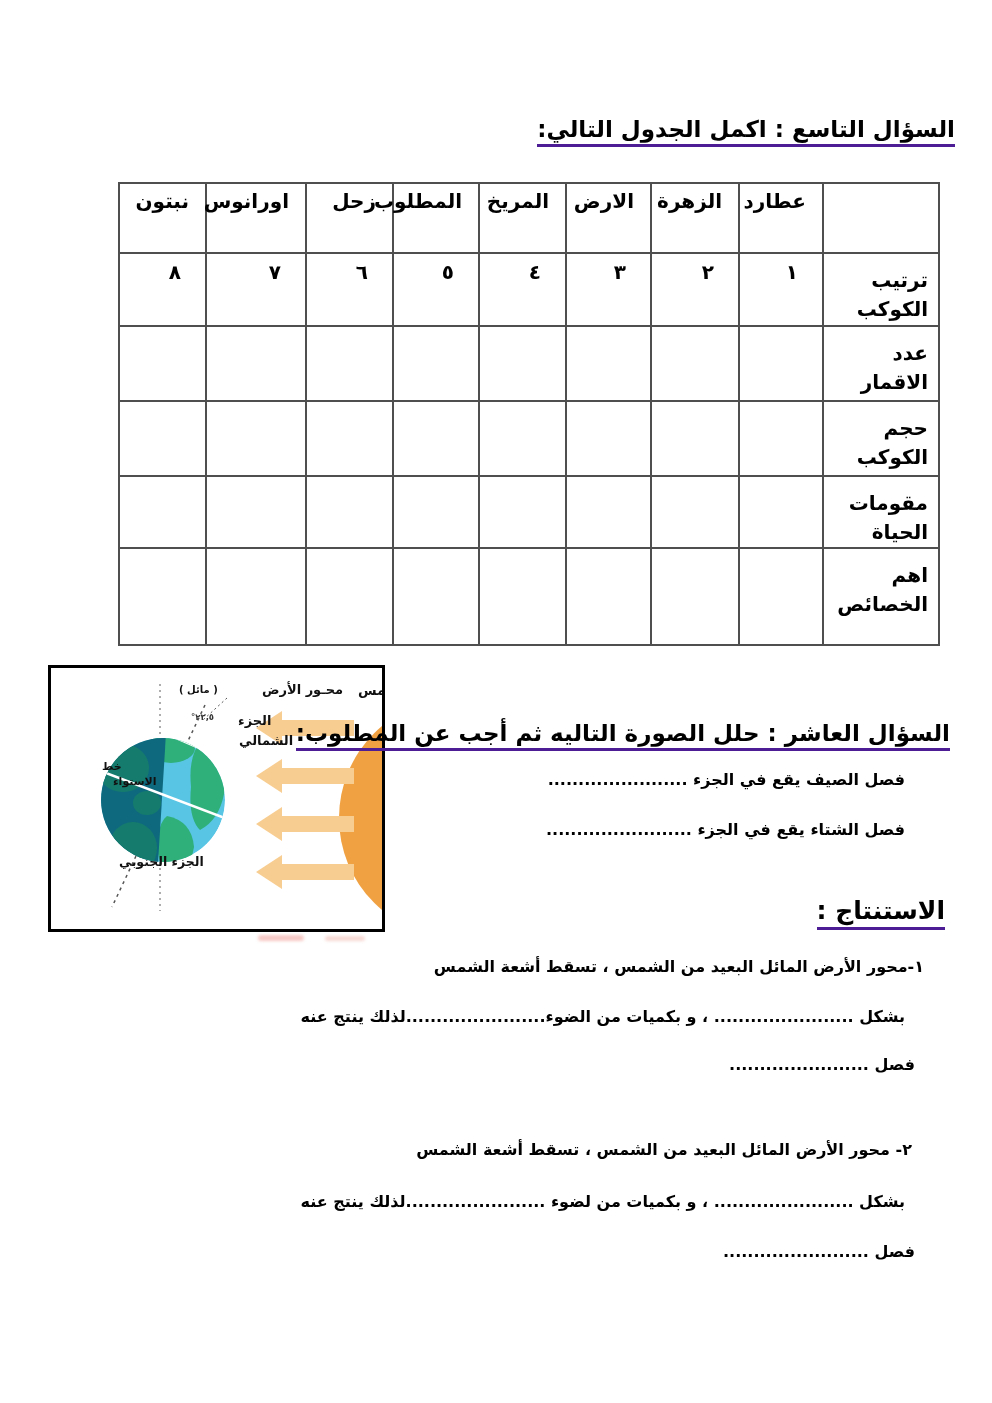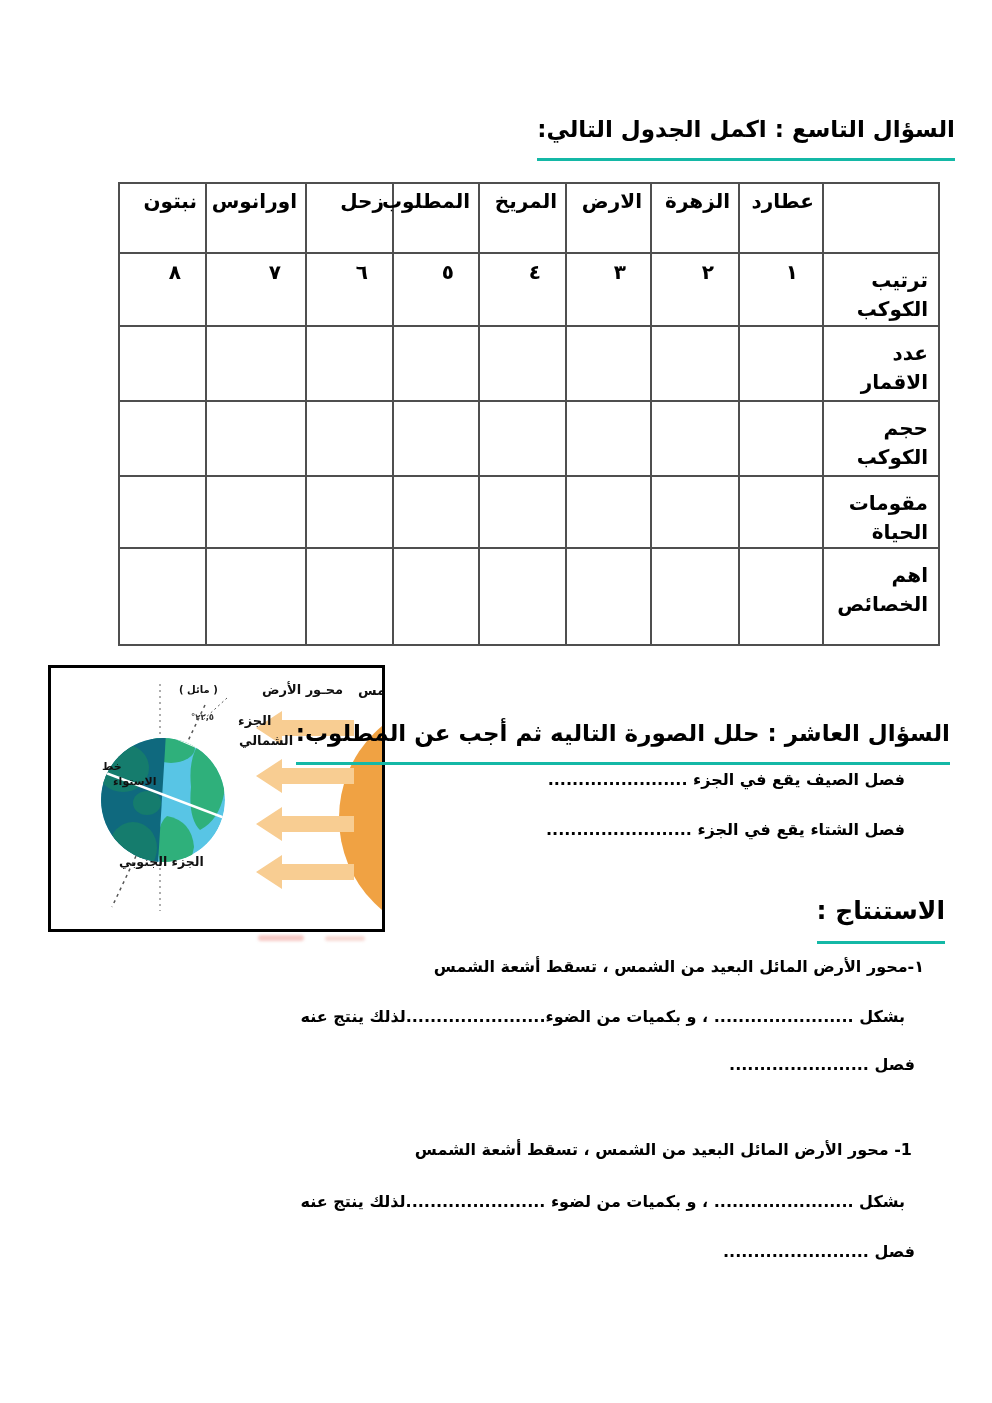--- a/index.html
+++ b/index.html
@@ -2,34 +2,34 @@
 <html lang="ar" dir="rtl"><head>
 <meta charset="utf-8">
 <style>
   html,body{margin:0;padding:0;background:#ffffff;}
   .sheet{
     position:relative;width:992px;height:1403px;background:#ffffff;
     font-family:"DejaVu Sans",sans-serif;font-weight:bold;color:#000;
     overflow:hidden;direction:rtl;
   }
   .abs{position:absolute;white-space:nowrap;}
-  .sec-title{font-size:23px;border-bottom:3px solid #14b8a6;padding-bottom:16px;}
+  .sec-title{font-size:23px;border-bottom:3px solid #4c1d95;padding-bottom:2px;}
   .q9-title{top:116px;right:37px;}
   .q10-title{top:720px;right:42px;margin-left:35px;}
   .concl-title{top:896px;right:47px;font-size:25px;}
   .bodyline{font-size:16px;}
   
   table.planets{
     position:absolute;top:182px;left:118px;width:820px;
     border-collapse:collapse;table-layout:fixed;direction:rtl;
     font-size:20px;font-weight:bold;
   }
   table.planets td{
     border:2px solid #4f4f4f;vertical-align:top;text-align:right;
-    padding:5px 8px 0 0;overflow:visible;white-space:nowrap;
+    padding:5px 16px 0 0;overflow:visible;white-space:nowrap;
   }
   table.planets td.rowlabel{white-space:normal;line-height:1.45;padding:12px 10px 0 0;}
   table.planets td.num{padding:6px 24px 0 0;}
   
   .diagram-frame{
     position:absolute;left:48px;top:665px;width:331px;height:261px;
     border:3px solid #000;background:#fff;
   }
   .diagram-frame svg{display:block;font-family:"DejaVu Sans",sans-serif;font-weight:bold;}
   .smudge{position:absolute;border-radius:4px;filter:blur(1.5px);}
@@ -177,17 +177,17 @@
   <div class="abs sec-title q10-title">السؤال العاشر : حلل الصورة التاليه ثم أجب عن المطلوب:</div>
   <div class="abs bodyline" style="top:770px;right:87px;">فصل الصيف  يقع في الجزء  .......................</div>
   <div class="abs bodyline" style="top:820px;right:87px;">فصل الشتاء يقع في الجزء ........................</div>
 
   <div class="abs sec-title concl-title">الاستنتاج :</div>
 
   <div class="abs bodyline" style="top:957px;right:68px;">١-محور الأرض المائل البعيد من الشمس ، تسقط أشعة الشمس</div>
   <div class="abs bodyline" style="top:1007px;right:87px;">بشكل ....................... ، و بكميات من  الضوء.......................لذلك ينتج عنه</div>
   <div class="abs bodyline" style="top:1055px;right:77px;">فصل .......................</div>
 
-  <div class="abs bodyline" style="top:1140px;right:80px;">1- محور الأرض المائل البعيد من الشمس ، تسقط أشعة الشمس</div>
+  <div class="abs bodyline" style="top:1140px;right:80px;">٢- محور الأرض المائل البعيد من الشمس ، تسقط أشعة الشمس</div>
   <div class="abs bodyline" style="top:1192px;right:87px;">بشكل ....................... ، و بكميات من لضوء .......................لذلك ينتج عنه</div>
   <div class="abs bodyline" style="top:1242px;right:77px;">فصل  ........................</div>
 
 </div>
 
 </body></html>

